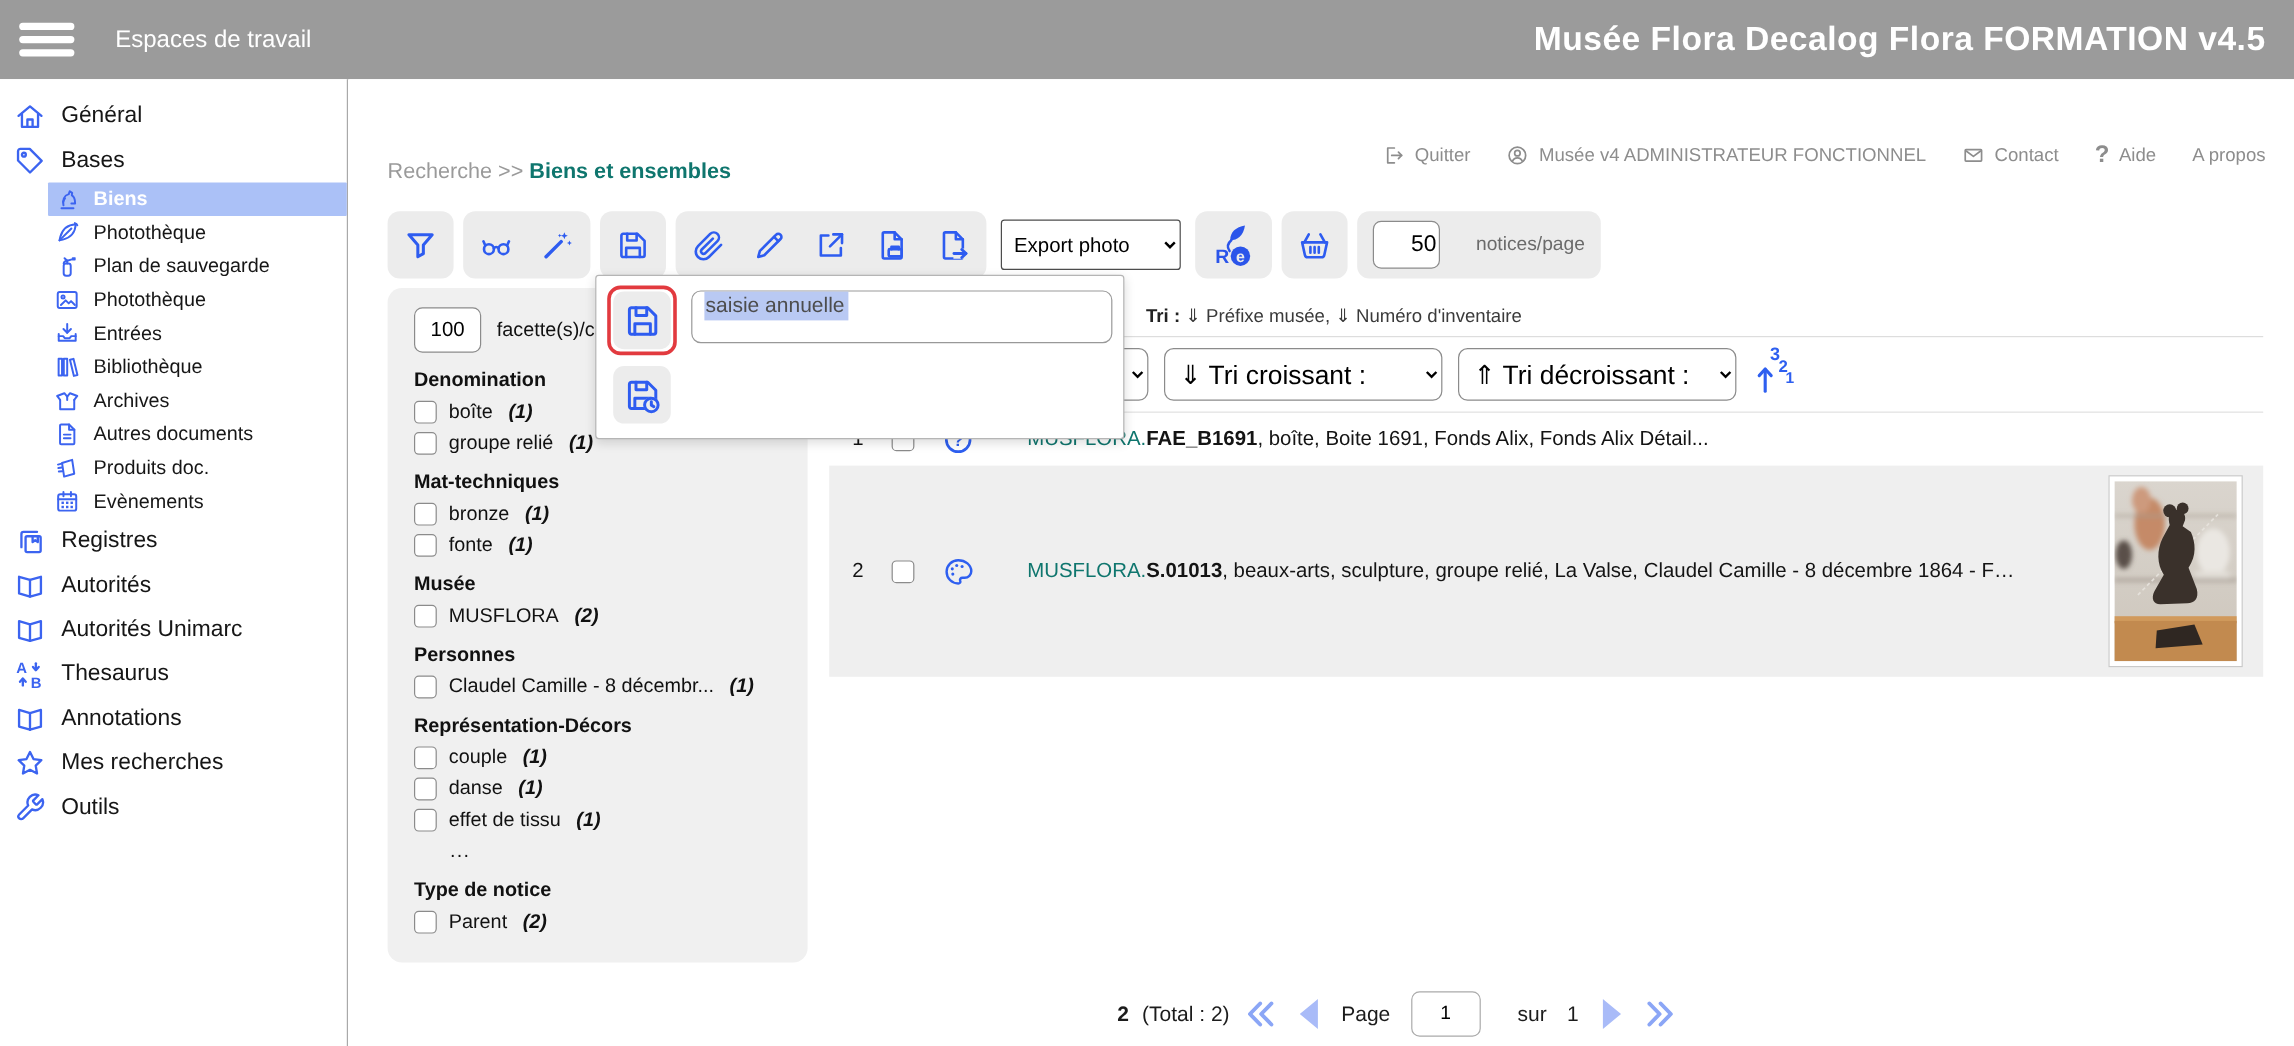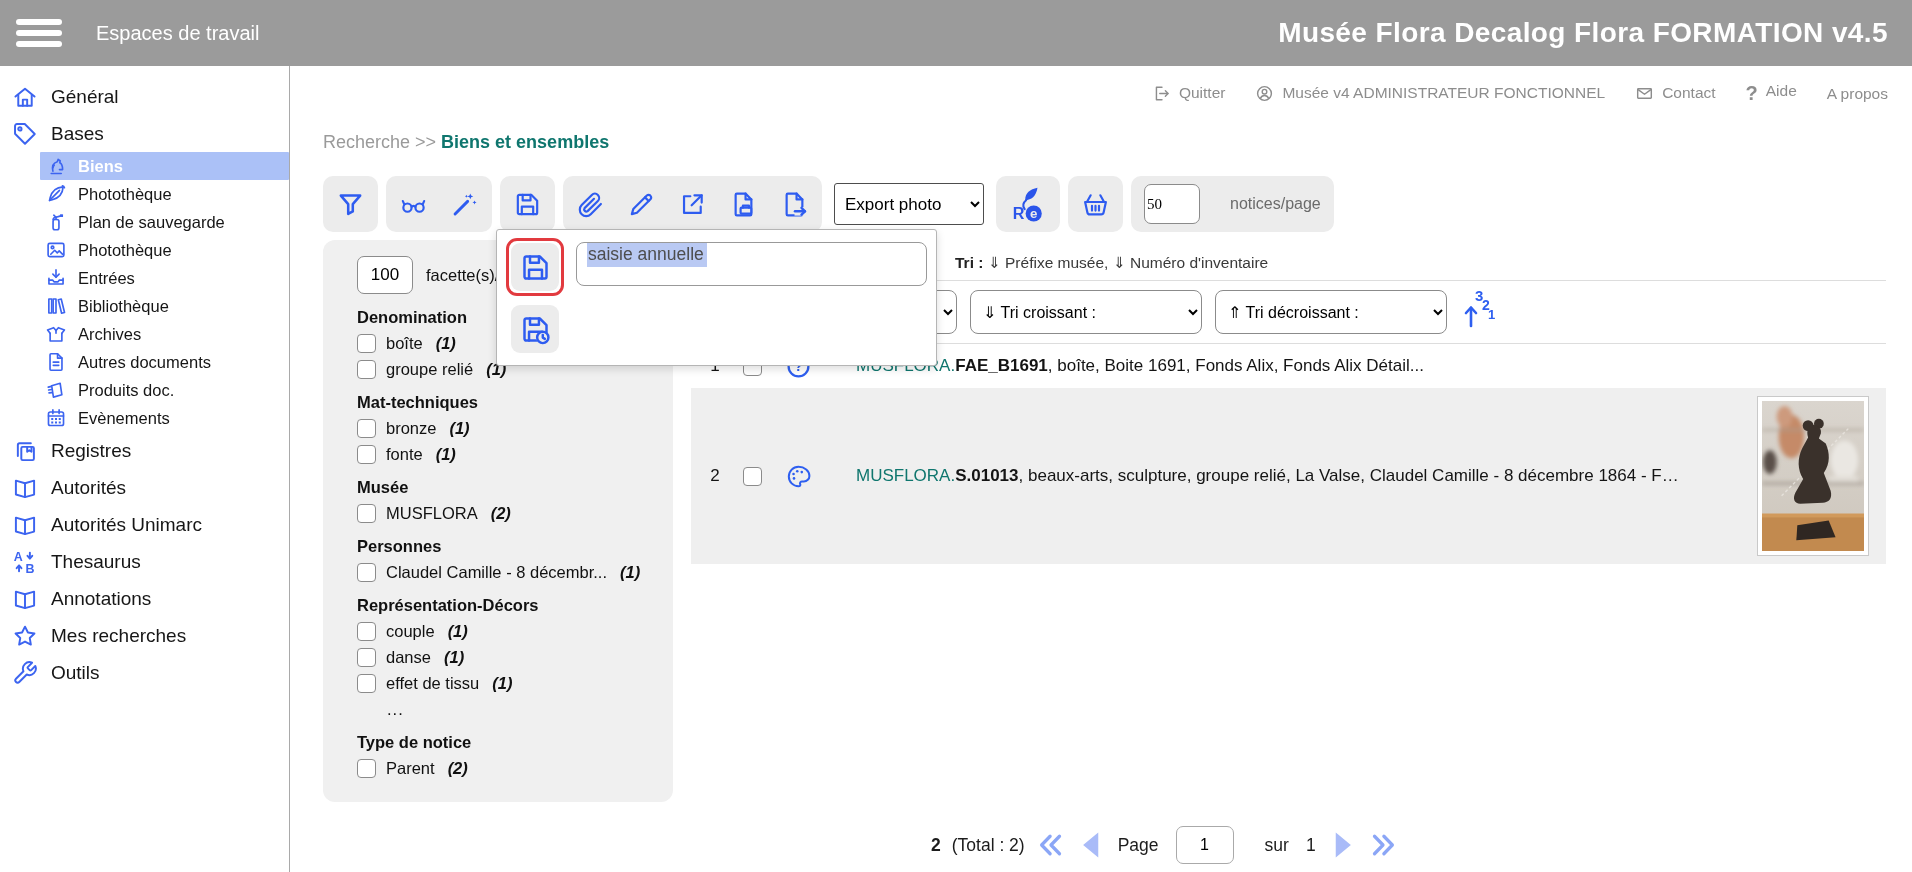--- a/index.html
+++ b/index.html
@@ -23,74 +23,74 @@
   .side-item .sicon{display:flex;align-items:center;color:#3c64f0;}
   .lvl0 .sicon svg{width:26px;height:26px;}
   .lvl1 .sicon svg{width:22px;height:22px;}
   .lvl1.sel{background:#abc1f7;color:#fff;font-weight:bold;border-radius:1px;}
 
   
   .main{position:absolute;left:291px;top:66px;right:0;bottom:0;background:#fff;}
 
   .usermenu{position:absolute;top:16px;right:24px;display:flex;gap:30px;align-items:center;
             color:#8d8d8d;font-size:15.5px;}
-  .um-item{display:flex;gap:8px;cursor:pointer;}
+  .um-item{display:flex;align-items:center;gap:8px;cursor:pointer;margin-top:36px;}
   .um-item svg{width:19px;height:19px;}
   .um-q{font-size:20px;font-weight:bold;}
 
   .breadcrumb{position:absolute;left:32px;top:66px;font-size:18px;color:#9a9a9a;}
   .breadcrumb b{color:#0f766e;}
 
   
   .toolbar{position:absolute;left:32px;top:110px;display:flex;gap:8px;align-items:center;height:56px;}
   .tgroup{background:#ececec;border-radius:10px;height:56px;display:flex;align-items:center;
           gap:22px;padding:0 13px;color:#2e5cf0;}
   .tbtn{display:flex;cursor:pointer;}
   .tbtn svg{width:29px;height:29px;}
   .export-select{height:42px;font-size:17px;border:1.5px solid #4d4d4d;border-radius:3px;background:#fff;
                  padding:0 6px;width:150px;margin:0 4px;font-family:inherit;}
-  .notices-input{width:50px;height:36px;border:1px solid #8b8b8b;border-radius:7px;text-align:left;
-                 font-size:15px;font-family:Liberation Serif, serif;}
+  .notices-input{width:50px;height:36px;border:1px solid #8b8b8b;border-radius:7px;text-align:right;
+                 font-size:19px;font-family:Liberation Sans, sans-serif;}
   .notices-label{color:#6b6b6b;font-size:16px;margin-left:8px;}
   .re-logo{display:flex;cursor:pointer;}
 
   
   .popup{position:absolute;left:205px;top:163px;width:441px;height:137px;background:#fff;
          border:1px solid #b5b5b5;border-radius:3px;box-shadow:0 3px 9px rgba(0,0,0,.14);
          z-index:60;padding:8px 9px;box-sizing:border-box;}
   .popup-row{display:flex;gap:12px;align-items:flex-start;}
   .red-ring{border:3px solid #e23a3f;border-radius:11px;padding:2px;}
   .pbtn{width:48px;height:48px;background:#ececec;border-radius:9px;display:flex;align-items:center;
         justify-content:center;color:#2e5cf0;cursor:pointer;}
   .pbtn svg{width:33px;height:33px;}
   .sel-input{flex:1;height:42px;border:1px solid #999;border-radius:8px;display:flex;align-items:flex-start;
              padding:0 10px;font-size:17.5px;margin-top:4px;background:#fff;cursor:text;}
   .sel-input .seltext{background:#b9c9f3;color:#4d4d4d;padding:1px 3px 2px 1px;}
   .popup-row2{margin-top:9px;margin-left:5px;}
 
   
   .facets{position:absolute;left:32px;top:174px;width:350px;height:562px;background:#f0f0f0;
-          border-radius:12px;padding:16px 14px 0 34px;box-sizing:border-box;font-size:16.5px;color:#111;}
+          border-radius:12px;padding:16px 14px 0 22px;box-sizing:border-box;font-size:16.5px;color:#111;}
   .facet-top{display:flex;align-items:center;gap:13px;margin-bottom:6px;}
   .facet-top input{width:50px;height:34px;border:1px solid #8b8b8b;border-radius:7px;font-size:17px;
                    text-align:center;background:#fff;font-family:inherit;}
   .fgroup{margin-top:14px;}
   .fgroup h4{margin:0 0 2px;font-size:16.5px;}
   .fitem{display:flex;align-items:center;gap:10px;margin:7px 0;}
   .fcheck{width:19px;height:19px;margin:0;appearance:none;-webkit-appearance:none;border:1px solid #8b8b8b;
           border-radius:4px;background:#fff;cursor:pointer;flex:none;}
   .fcount{font-weight:bold;font-style:italic;margin-left:3px;}
   .fmore{margin:2px 0 0 30px;letter-spacing:1px;}
 
   
   .sort-line{position:absolute;left:664px;top:188px;font-size:15.5px;color:#3a3a3a;}
   .sort-line b{color:#222;}
   .hr1{position:absolute;left:400px;top:214px;right:26px;border-top:1px solid #ddd;}
   .sort-row{position:absolute;left:580px;top:224px;display:flex;gap:13px;align-items:center;}
-  .sortsel{height:44px;border:1px solid #8b8b8b;border-radius:8px;background:#fff;font-size:16px;
+  .sortsel{height:44px;border:1px solid #8b8b8b;border-radius:8px;background:#fff;font-size:22px;
            padding:0 8px;font-family:inherit;}
   .hiddenSel{width:86px;}
   .selAsc,.selDesc{width:232px;}
   .sort321{position:relative;width:32px;height:38px;color:#2e5ff0;font-weight:bold;margin-left:4px;}
   .sort321 .s3{position:absolute;top:-6px;left:11px;font-size:15px;}
   .sort321 .s2{position:absolute;top:4px;left:18px;font-size:14px;}
   .sort321 .s1{position:absolute;top:14px;left:24px;font-size:13px;}
   .sort321 svg{position:absolute;left:0;top:2px;}
 
   

